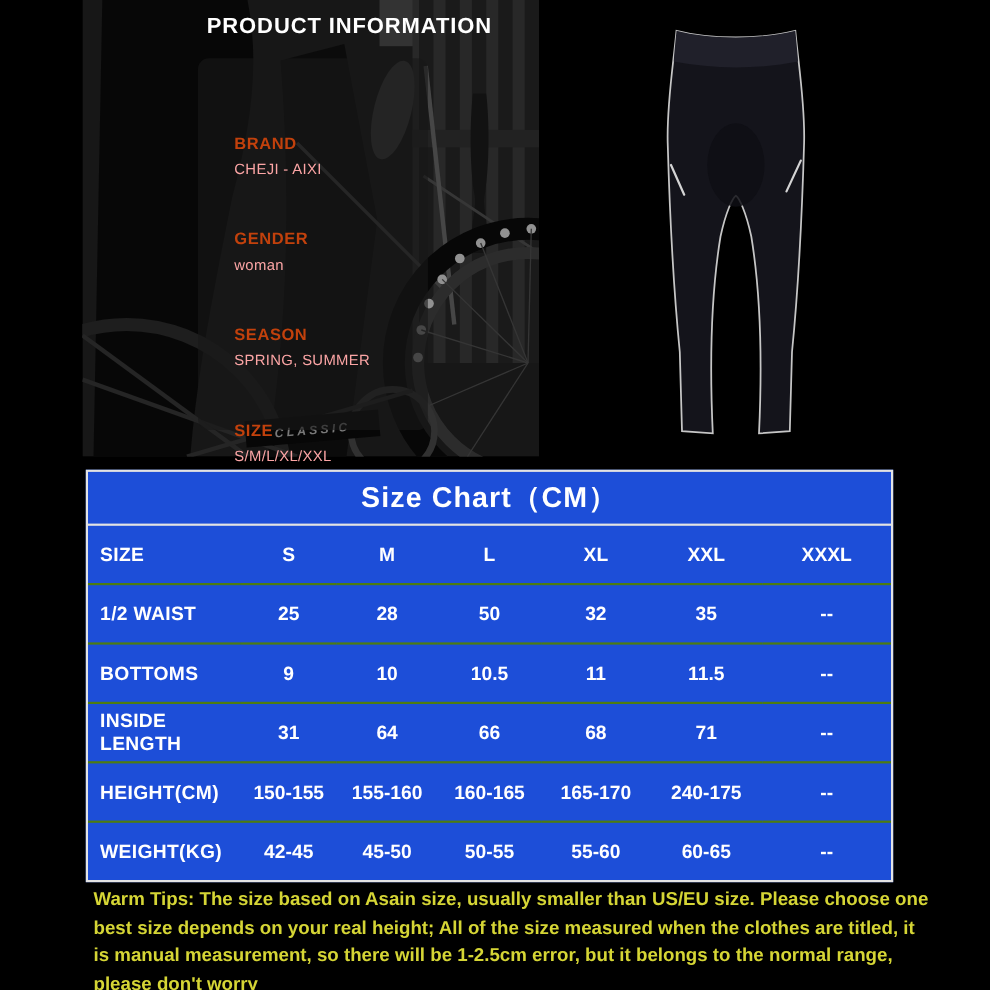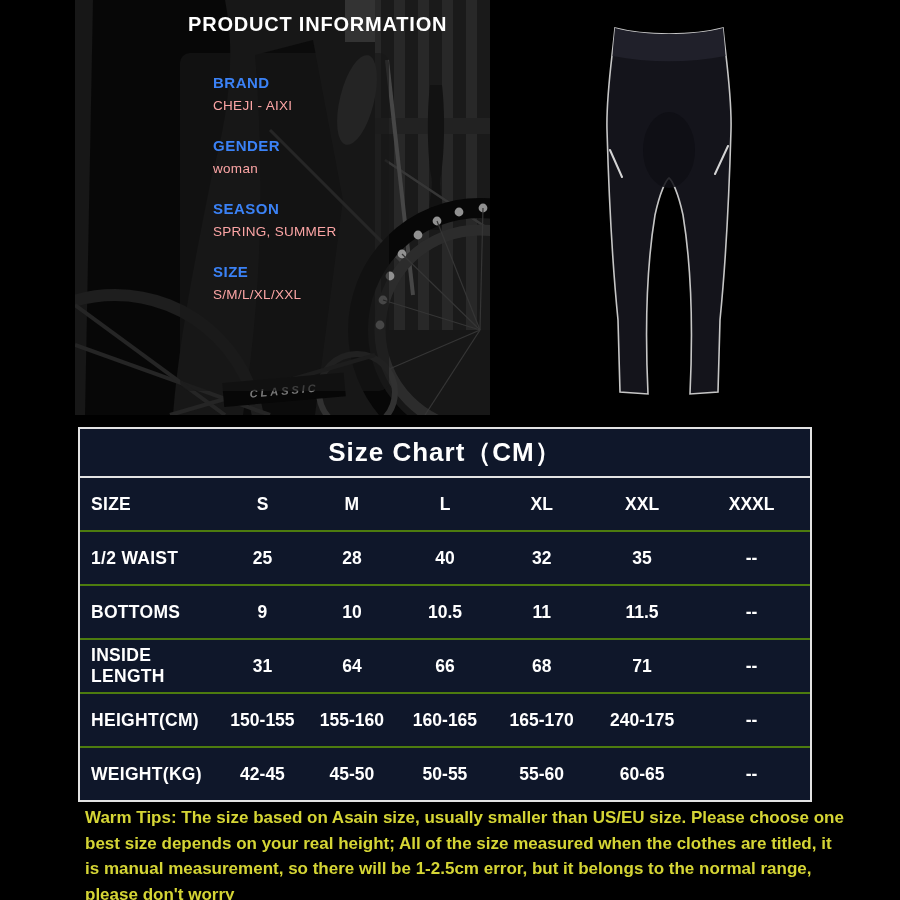--- a/index.html
+++ b/index.html
@@ -17,29 +17,29 @@
     color:#fff; font-size:20px; font-weight:bold; letter-spacing:0.8px;
   }
   .info-panel {
     position:absolute; left:180px; top:53px; width:209px; height:338px;
     background:rgba(24,24,24,0.62);
     border-radius:10px;
     padding:21px 0 0 33px;
     box-sizing:border-box;
   }
   .field { margin-bottom:24px; }
-  .field-label { color:#3b82f6; font-weight:bold; font-size:15px; margin-bottom:7px; letter-spacing:0.5px; }
+  .field-label { color:#c2410c; font-weight:bold; font-size:15px; margin-bottom:7px; letter-spacing:0.5px;margin-top:48px; }
   .field-value { color:#fca5a5; font-size:13.5px; letter-spacing:0.3px; }
   .product-shot { position:absolute; left:560px; top:0; width:340px; height:420px; display:block; }
 
   .size-chart {
     position:absolute; left:78px; top:427px; width:734px;
     box-sizing:border-box;
     border:2px solid #e3e3e3;
-    background:#0f172a;
+    background:#1d4ed8;
   }
   .chart-title {
     height:47px; line-height:47px; text-align:center;
     color:#fff; font-size:26px; font-weight:bold; letter-spacing:1px;
     border-bottom:2px solid #e3e3e3;
   }
   .size-chart table { width:100%; border-collapse:collapse; table-layout:fixed; }
   .size-chart tbody tr { border-top:2px solid #4d7c0f; }
   .size-chart th, .size-chart td {
     height:52px; color:#fff; font-weight:bold; font-size:17.5px;
@@ -187,21 +187,21 @@
         <th>XL</th>
         <th>XXL</th>
         <th>XXXL</th>
       </tr>
     </thead>
     <tbody>
       <tr>
         <th class="row-label">1/2 WAIST</th>
         <td>25</td>
         <td>28</td>
-        <td>40</td>
+        <td>50</td>
         <td>32</td>
         <td>35</td>
         <td>--</td>
       </tr>
       <tr>
         <th class="row-label">BOTTOMS</th>
         <td>9</td>
         <td>10</td>
         <td>10.5</td>
         <td>11</td>

